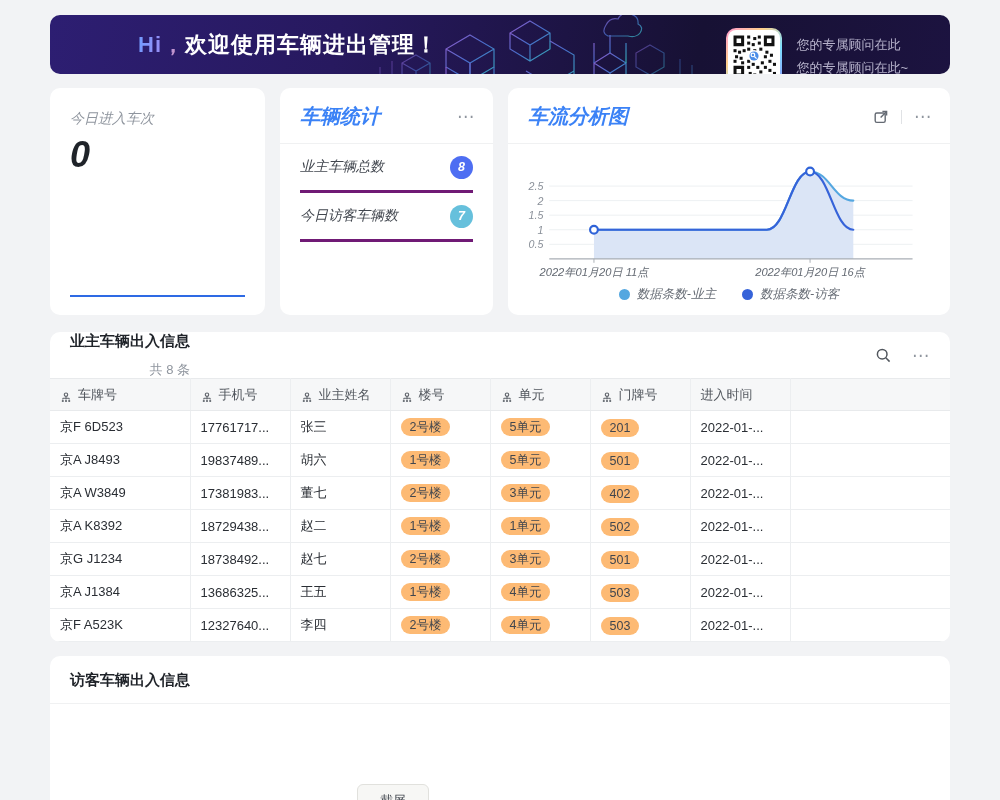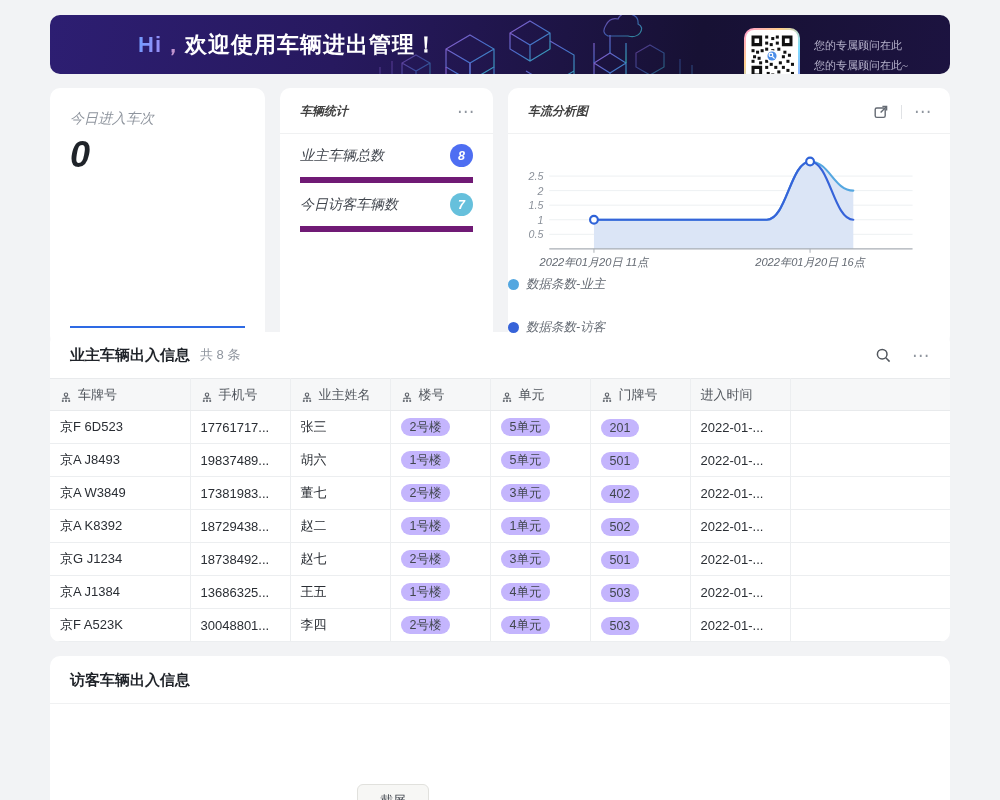--- a/index.html
+++ b/index.html
@@ -21,64 +21,64 @@
     background:linear-gradient(100deg,#6f9cff 0%,#9b8cf5 55%,#ef9f9f 100%);
     -webkit-background-clip:text; background-clip:text; color:transparent;
   }
   .banner-deco { position:absolute; right:250px; top:0; z-index:1; }
   .qr-wrap { position:absolute; right:42px; top:13px; display:flex; align-items:center; gap:14px; z-index:3; }
   .qr-frame {
     width:56px; height:56px; border-radius:10px; padding:2px;
     background:linear-gradient(135deg,#ff9ad0,#ffd08b,#7ee0ff,#8b9bff);
   }
   .qr-inner { width:100%; height:100%; border-radius:8px; background:#fff; display:flex; align-items:center; justify-content:center; }
-  .qr-caption { font-size:11px; line-height:1.8; color:#b7b3cc;font-family:Liberation Serif, serif; }
+  .qr-caption { font-size:13px; line-height:1.8; color:#b7b3cc; }
 
   
   .card { background:#fff; border-radius:10px; }
   .stats-row { display:grid; grid-template-columns:215px 213px 1fr; gap:15px; margin-top:14px; height:227px;font-style:italic; }
 
   .stat-card { padding:22px 20px 18px; position:relative; }
   .stat-label { font-size:14px; color:#8f959e; }
   .stat-value { font-size:36px; font-weight:600; margin-top:6px; color:#1f2329; }
   .stat-spark { position:absolute; left:20px; right:20px; bottom:18px; height:2px; background:#2e6ae4; }
 
   .card-head { display:flex; align-items:center; justify-content:space-between; padding:15px 18px 13px 20px; }
-  .card-title { font-size:12px; font-weight:bold; color:#404040; }
+  .card-title { font-size:20px; font-weight:bold; color:#3b82f6; }
   .hr { height:1px; background:#f0f1f2; }
   .more-btn { color:#8f959e; font-size:17px; line-height:1; cursor:pointer; letter-spacing:1px; }
   .head-tools { display:flex; align-items:center; gap:12px; }
   .vdiv { width:1px; height:14px; background:#e0e2e5; }
 
   .vs-body { padding:0 20px; }
-  .vs-row { display:flex; align-items:center; justify-content:space-between; height:49px; border-bottom:6px solid #701a75; }
+  .vs-row { display:flex; align-items:center; justify-content:space-between; height:49px; border-bottom:3px solid #701a75; }
   .vs-label { font-size:14px; color:#41464e; }
   .vs-badge { width:23px; height:23px; border-radius:50%; color:#fff; font-size:12.5px; font-weight:bold; display:flex; align-items:center; justify-content:center; }
 
   .chart-body { padding:10px 18px 0 16px; }
-  .chart-legend { display:flex; justify-content:center; gap:26px; margin-top:2px; padding-bottom:10px;flex-direction:column; }
+  .chart-legend { display:flex; justify-content:center; gap:26px; margin-top:2px; padding-bottom:10px; }
   .legend-item { display:flex; align-items:center; gap:7px; font-size:12.5px; color:#646a73; cursor:pointer; }
   .legend-dot { width:11px; height:11px; border-radius:50%; display:inline-block; }
 
   
   .table-card { margin-top:17px; overflow:hidden; }
   .table-head-row { display:flex; align-items:center; justify-content:space-between; padding:0 20px; height:46px; }
-  .table-title-group { display:flex; align-items:flex-start; gap:10px; }
+  .table-title-group { display:flex; align-items:flex-end; gap:10px;flex-direction:column; }
   .table-title { font-size:15px; font-weight:bold; color:#1f2329; }
   .table-count { font-size:13px; color:#8f959e; }
   .table-tools { display:flex; align-items:center; gap:20px; }
   table { border-collapse:collapse; width:100%; table-layout:fixed; }
   thead th {
     background:#f6f7f8; border-top:1px solid #e8eaec; border-bottom:1px solid #e8eaec;
     height:32px; font-weight:normal; font-size:13px; color:#51565d; text-align:left; padding:0 10px;
   }
   thead th .th-inner { display:flex; align-items:flex-end; gap:6px; }
   tbody td { height:33px; border-bottom:1px solid #eceef0; font-size:13px; color:#2a2e34; padding:0 10px; white-space:nowrap; overflow:hidden; }
   th:not(:last-child), td:not(:last-child) { border-right:1px solid #eceef0; }
-  .pill { background:#c4b5fd; border-radius:10px; padding:2px 9px; font-size:12.5px; color:#41464e; }
+  .pill { background:#fdba74; border-radius:10px; padding:2px 9px; font-size:12.5px; color:#41464e; }
 
   
   .visitor-card { margin-top:14px; height:160px; }
   .visitor-head { padding:15px 20px 13px; }
 
   .shot-btn {
     position:absolute; left:357px; top:784px; z-index:5;
     background:#f7f7f5; border:1px solid #e1e1dd; border-radius:6px;
     padding:7px 22px; font-size:13px; color:#41464e; cursor:pointer;
   }
@@ -410,21 +410,21 @@
             <td>13686325...</td>
             <td>王五</td>
             <td><span class="pill">1号楼</span></td>
             <td><span class="pill">4单元</span></td>
             <td><span class="pill">503</span></td>
             <td>2022-01-...</td>
             <td></td>
           </tr>
           <tr>
             <td>京F A523K</td>
-            <td>30048801...</td>
+            <td>12327640...</td>
             <td>李四</td>
             <td><span class="pill">2号楼</span></td>
             <td><span class="pill">4单元</span></td>
             <td><span class="pill">503</span></td>
             <td>2022-01-...</td>
             <td></td>
           </tr>
         </tbody>
     </table>
   </div>

